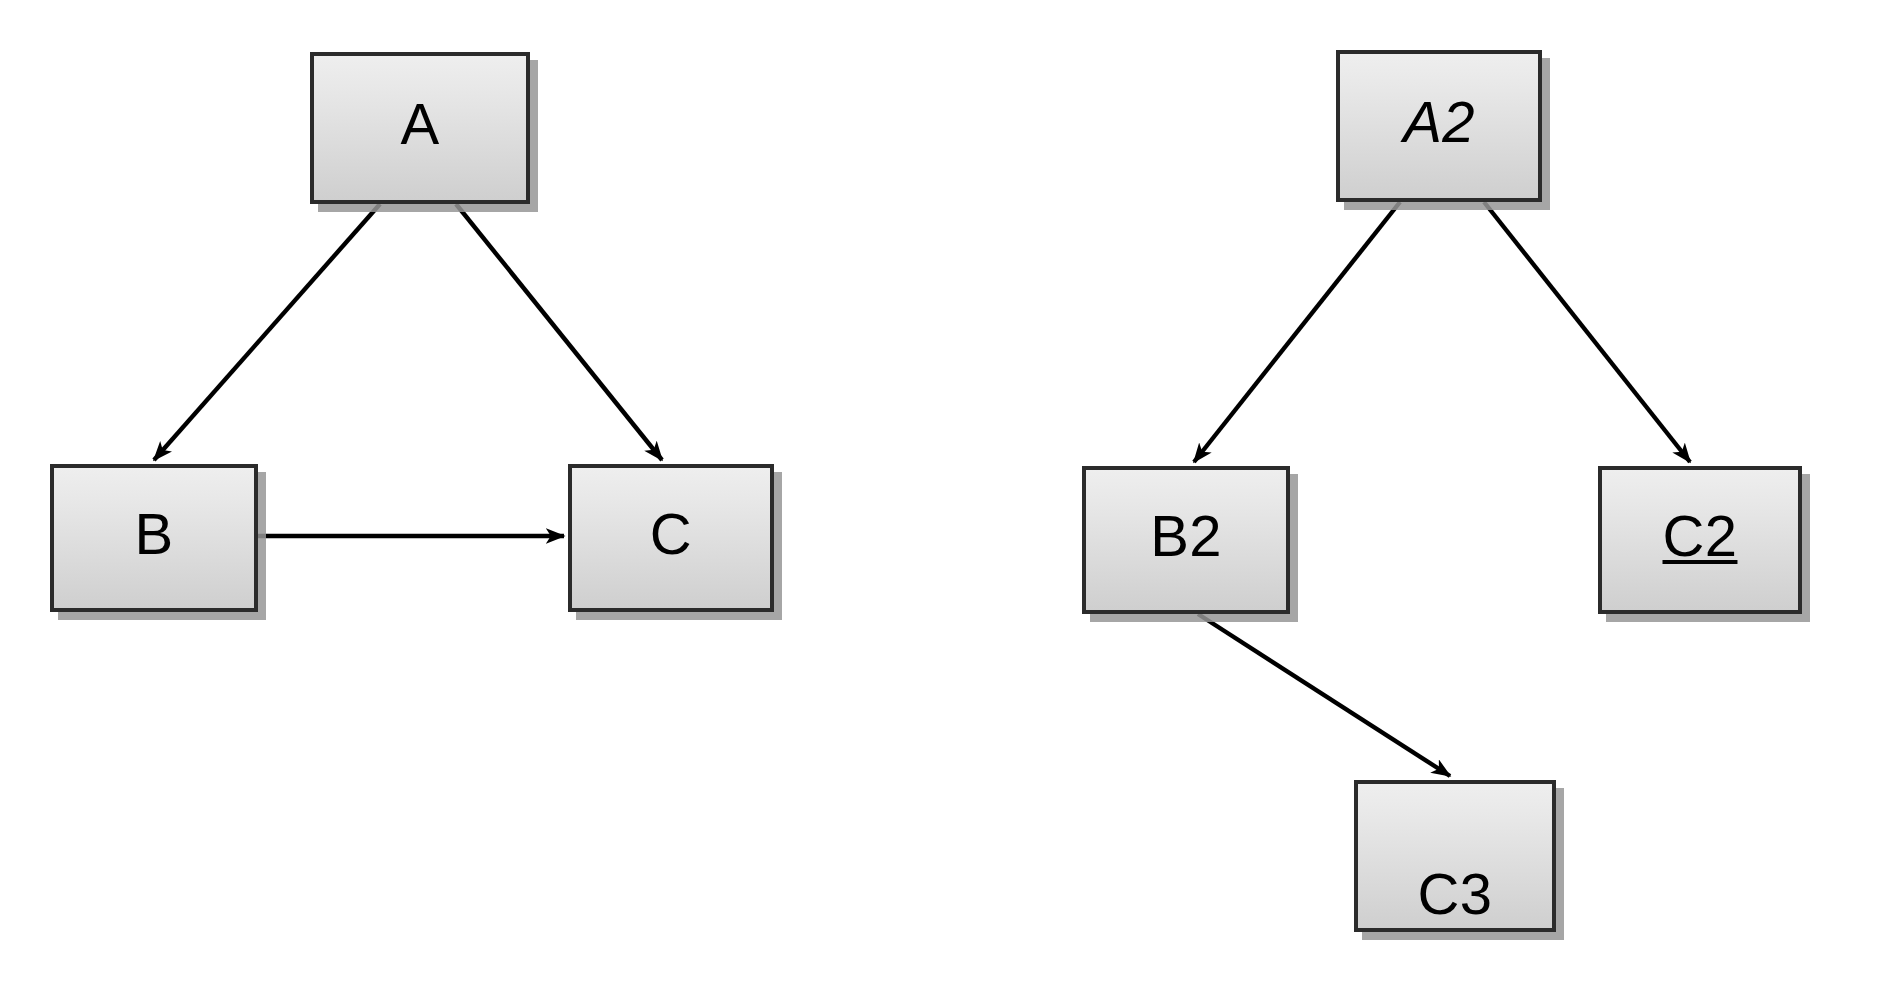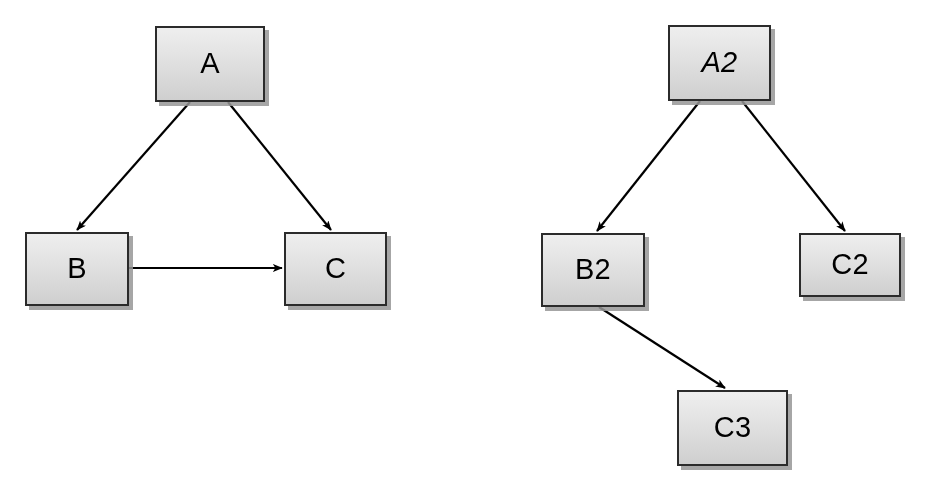--- a/index.html
+++ b/index.html
@@ -77,21 +77,21 @@
       </div>
       <div class="node" style="left: 284px; top: 232px; width: 103px; height: 74px;">
         <span class="node-label">C</span>
       </div>
       <div class="node" style="left: 668px; top: 25px; width: 103px; height: 76px; font-style: italic;">
         <span class="node-label">A2</span>
       </div>
       <div class="node" style="left: 541px; top: 233px; width: 104px; height: 74px;">
         <span class="node-label">B2</span>
       </div>
-      <div class="node" style="left: 799px; top: 233px; width: 102px; height: 64px;">
+      <div class="node" style="left: 799px; top: 233px; width: 102px; height: 74px; text-decoration: underline;">
         <span class="node-label">C2</span>
       </div>
-      <div class="node" style="left: 677px; top: 390px; width: 111px; height: 76px;">
+      <div class="node" style="left: 677px; top: 390px; width: 101px; height: 76px; align-items: flex-end;">
         <span class="node-label">C3</span>
       </div>
     </div>
 
 </div>
 
 </body></html>

